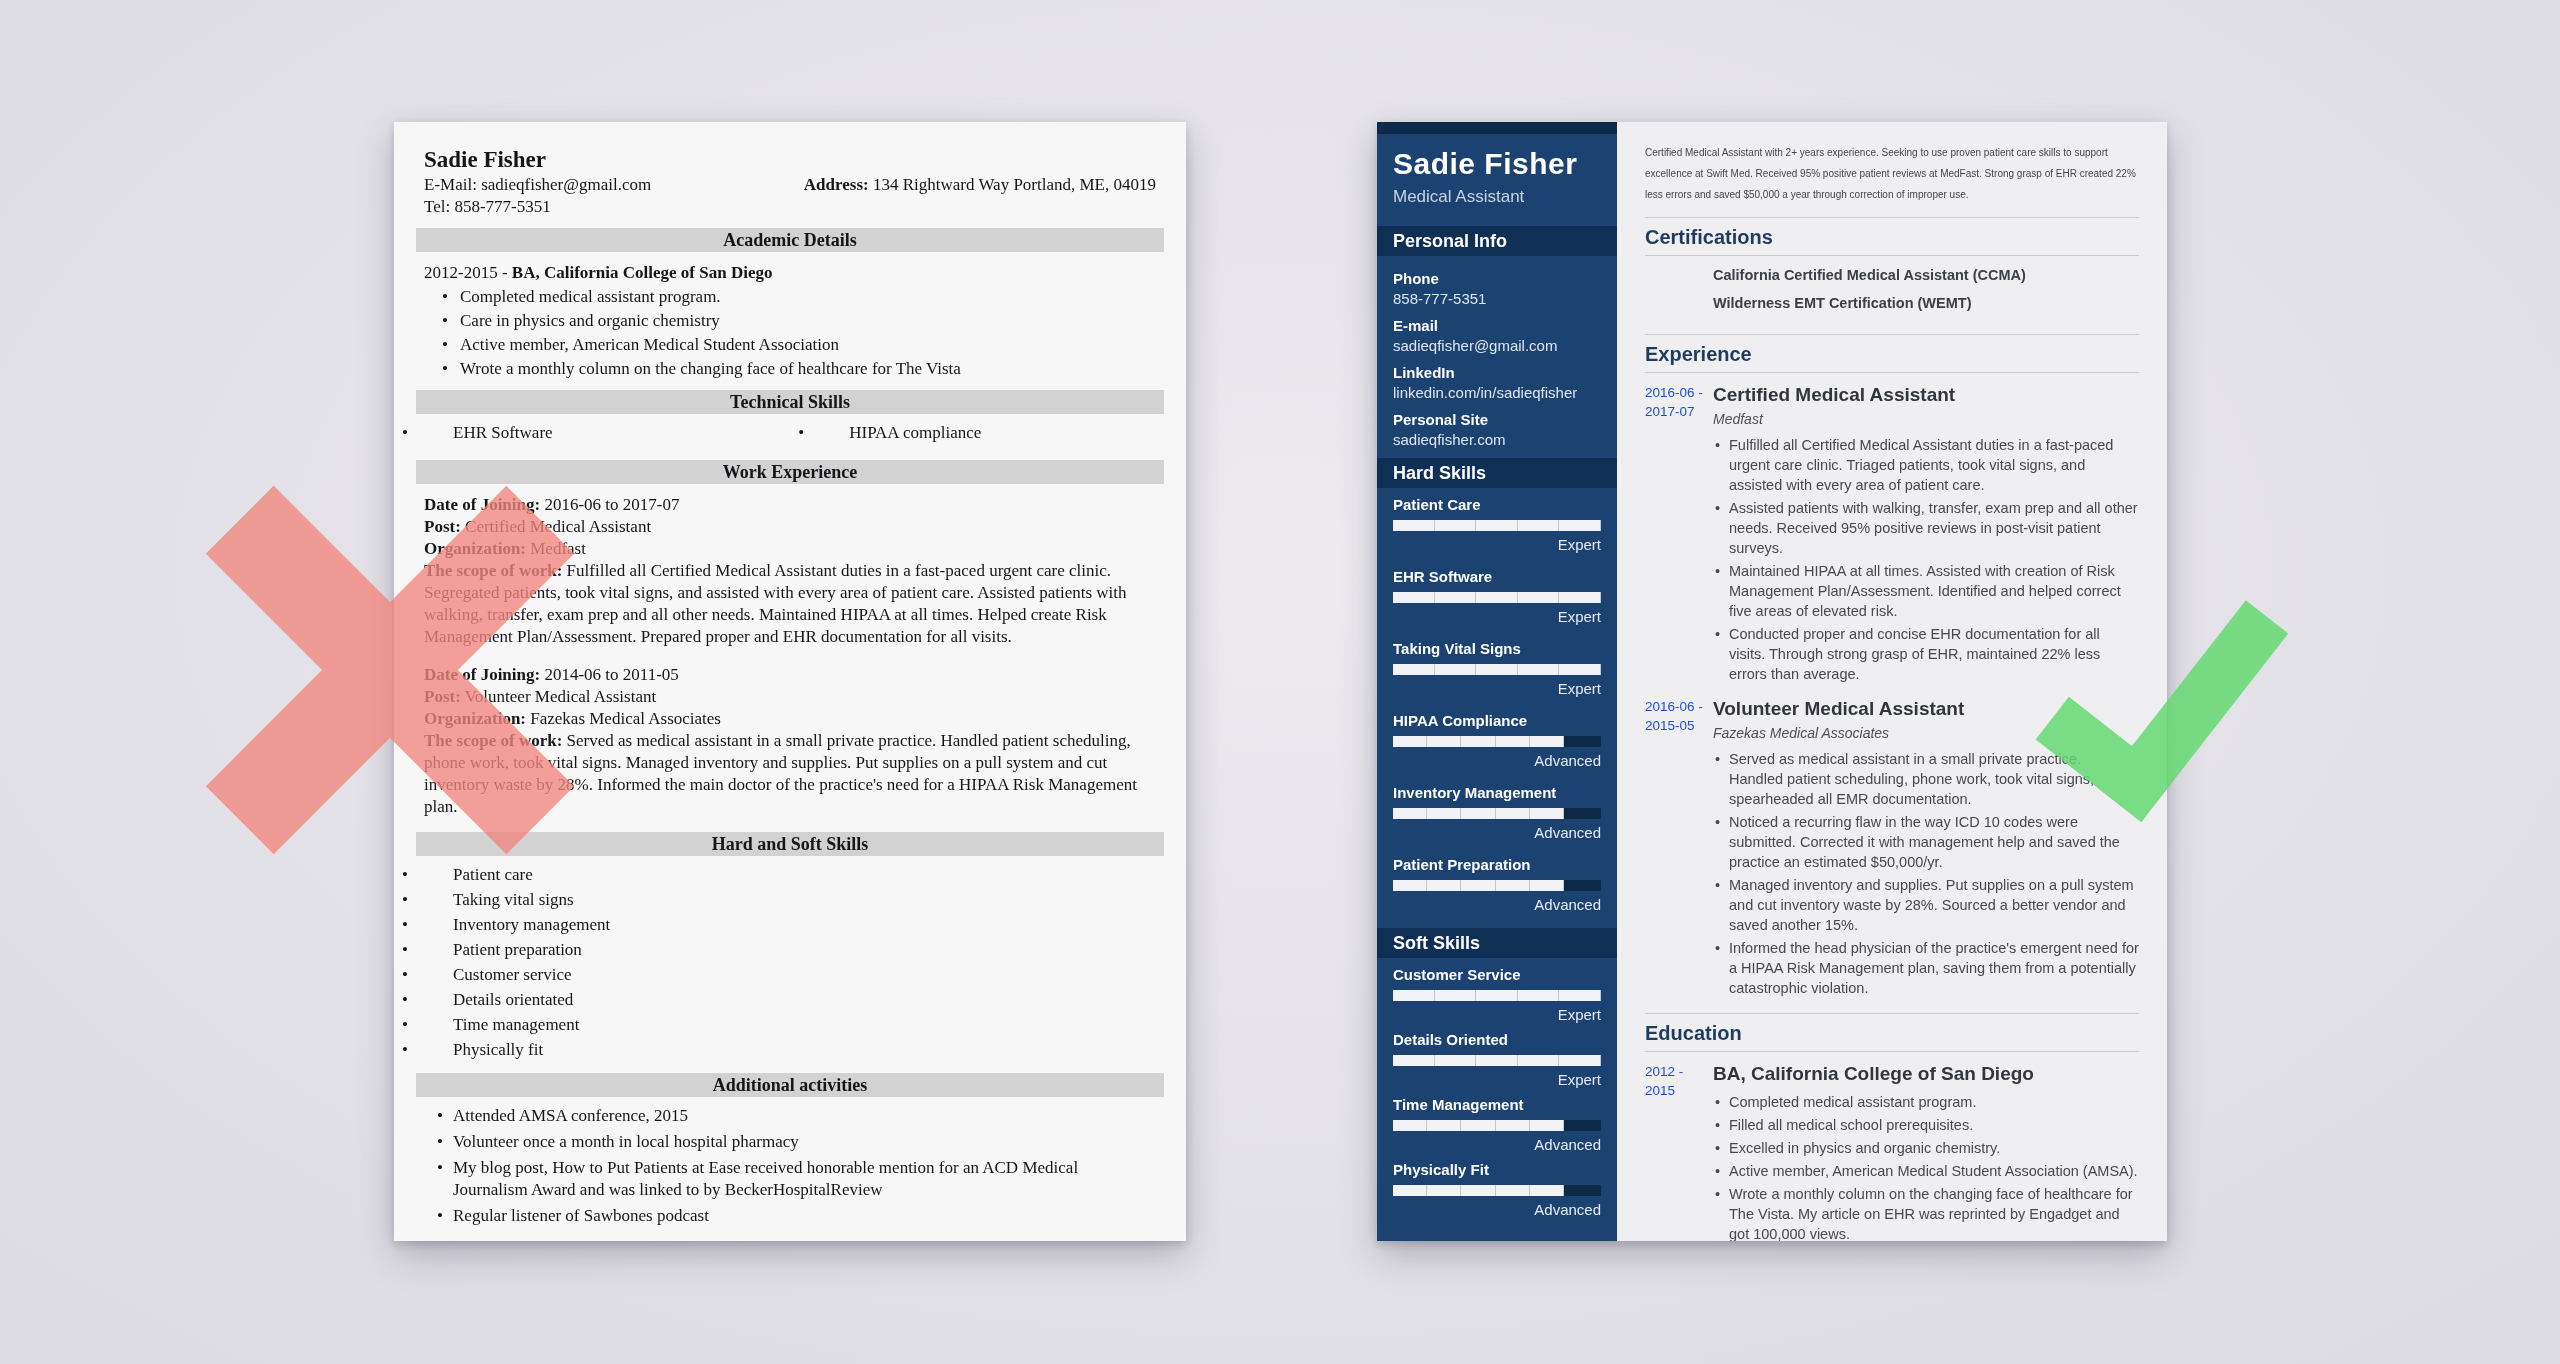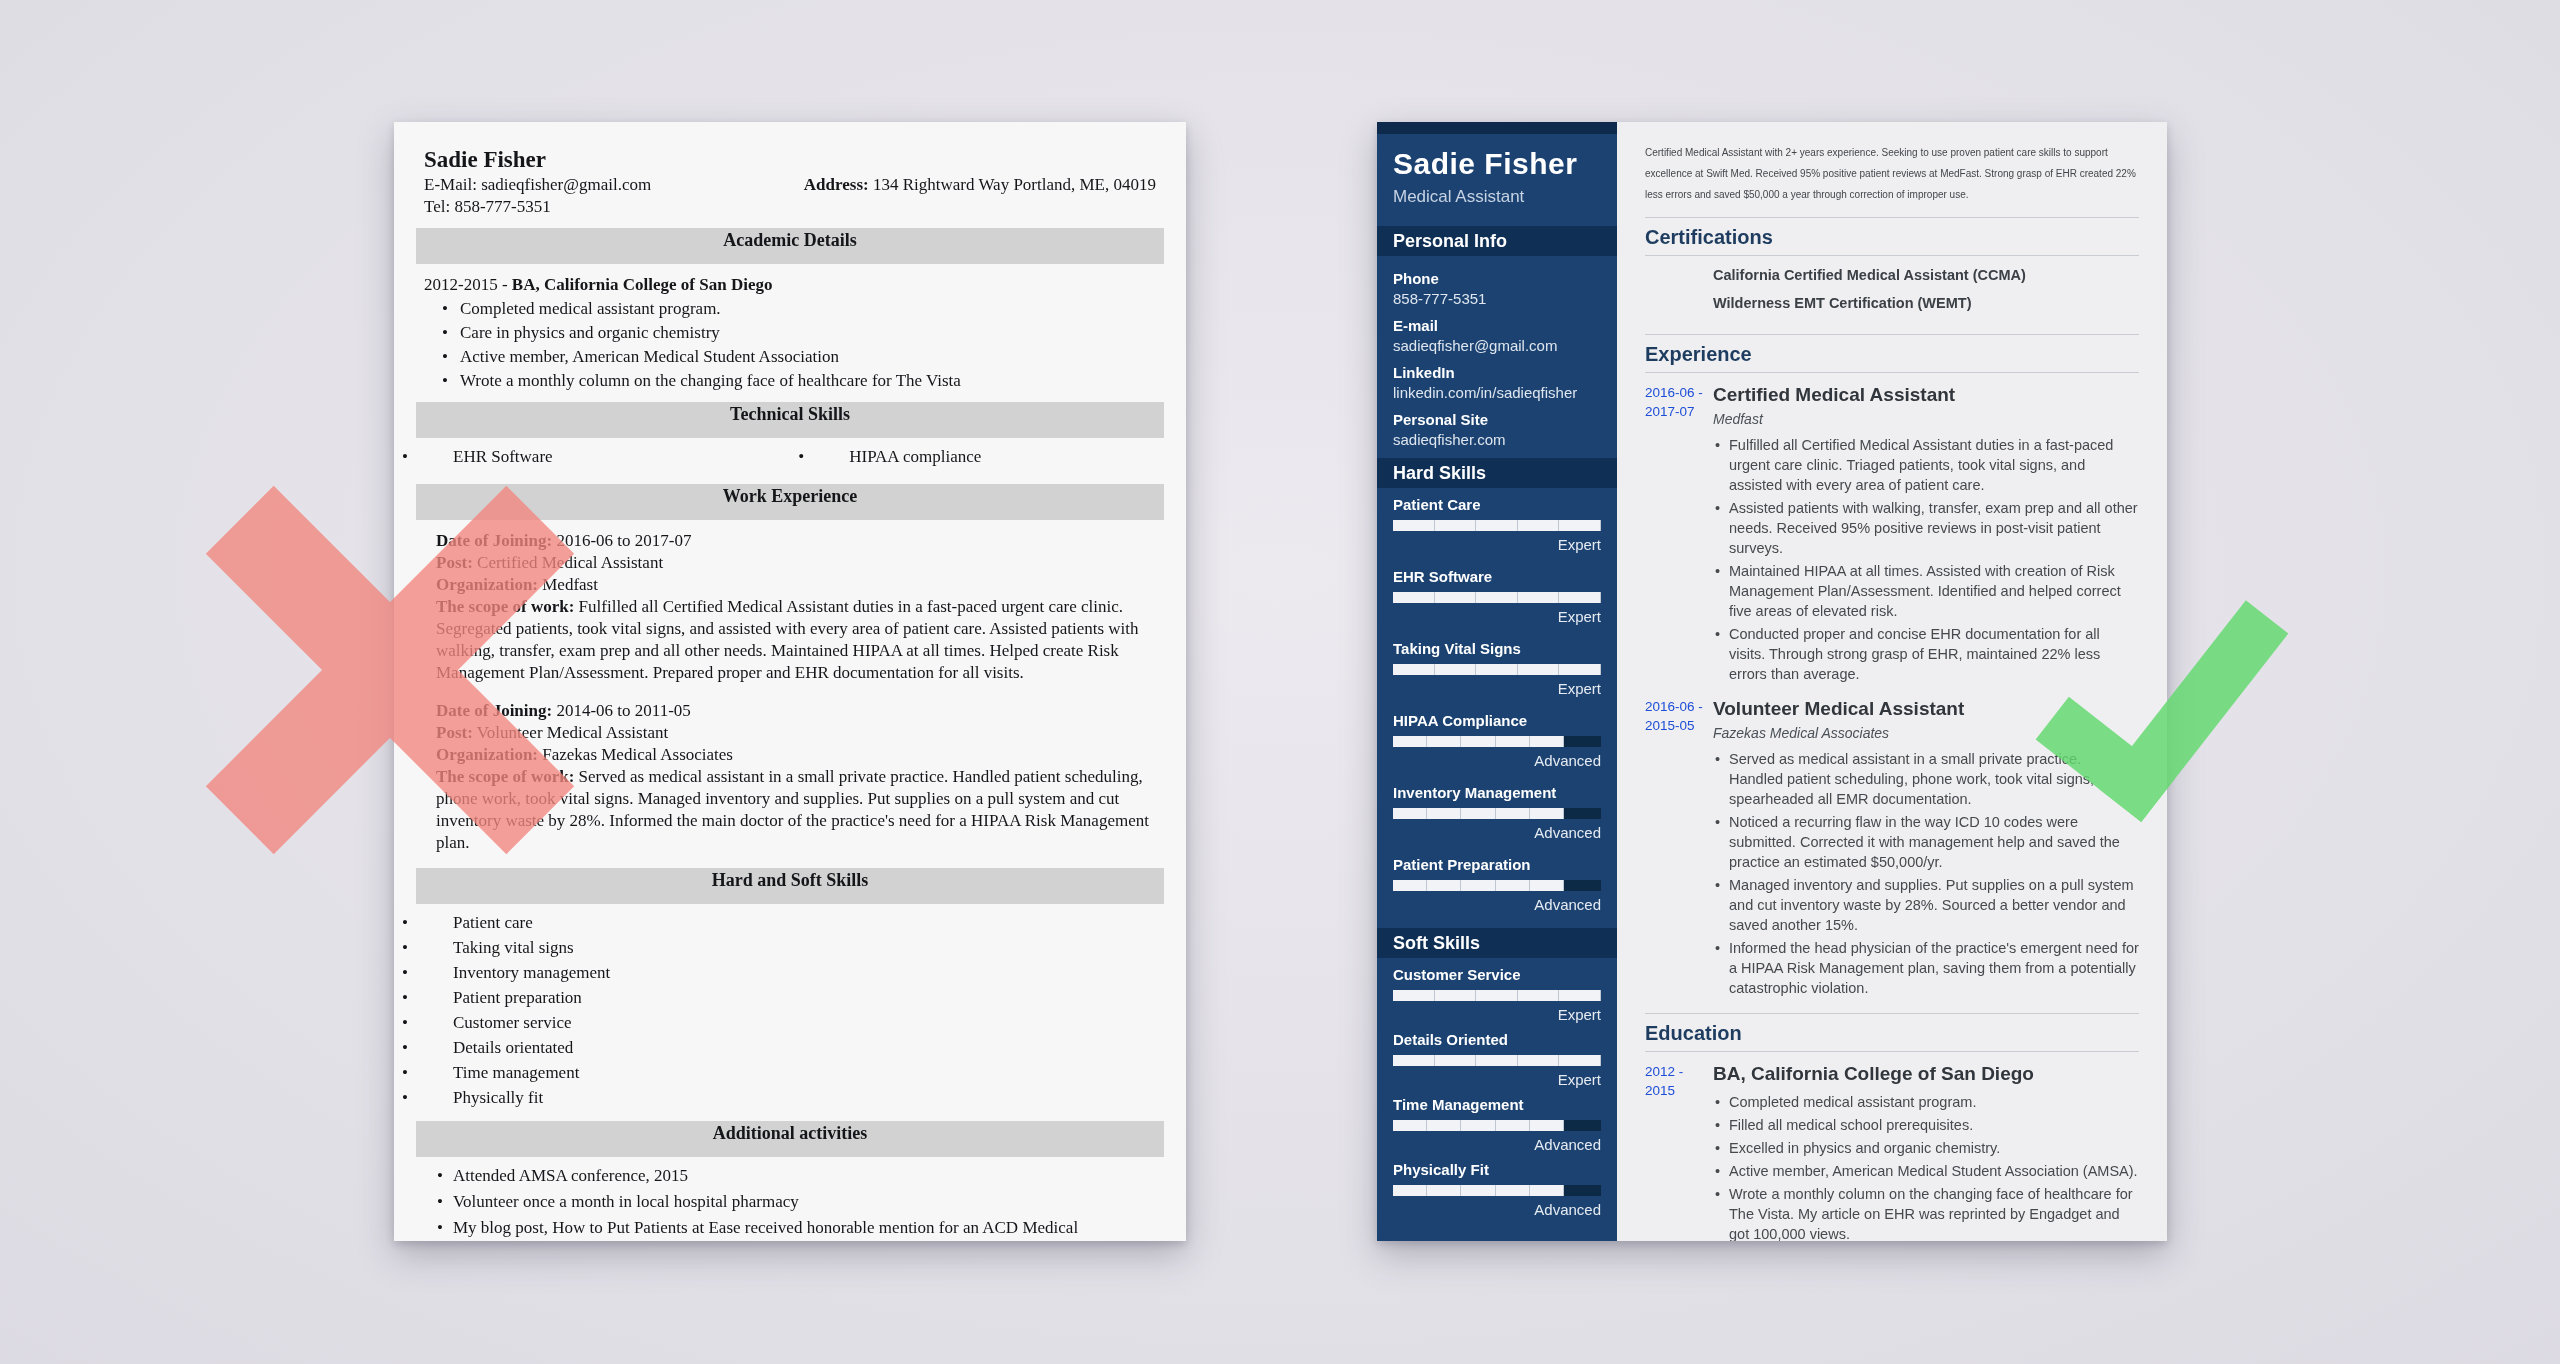--- a/index.html
+++ b/index.html
@@ -20,37 +20,37 @@
   .page{position:absolute;top:122px;height:1119px;overflow:hidden;
         box-shadow:0 14px 34px rgba(40,40,60,.28), 0 3px 8px rgba(40,40,60,.18);}
 
   
   .page-bad{left:394px;width:792px;background:var(--page-bg);
             font-family:"Liberation Serif", serif;color:#15161a;font-size:17px;line-height:22px;}
   .b-head{padding:24px 30px 0 30px;}
   .b-name{font-size:23px;font-weight:bold;line-height:28px;}
   .b-row{display:flex;justify-content:space-between;align-items:baseline;}
   .b-bar{margin:10px 22px 0 22px;background:var(--bar-gray);text-align:center;
-         font-weight:bold;font-size:18px;line-height:24px;height:36px;}
+         font-weight:bold;font-size:18px;line-height:24px;height:24px;}
   .b-block{padding:10px 30px 0 30px;}
   .b-degree{margin-bottom:2px;}
   ul.b-ul{list-style:none;}
   ul.b-ul li{position:relative;padding-left:36px;margin-bottom:2px;}
   ul.b-ul li::before{content:"\2022";position:absolute;left:18px;}
   .b-farlist{padding:8px 30px 0 0;}
   ul.b-far{list-style:none;}
   ul.b-far li{position:relative;padding-left:59px;margin-bottom:3px;}
   ul.b-far li::before{content:"\2022";position:absolute;left:8px;}
   ul.b-cols{list-style:none;display:flex;}
   ul.b-cols li{position:relative;flex:0 0 52%;padding-left:59px;}
   ul.b-cols li::before{content:"\2022";position:absolute;left:8px;}
   ul.b-mid{list-style:none;}
   ul.b-mid li{position:relative;padding-left:59px;margin-bottom:4px;}
   ul.b-mid li::before{content:"\2022";position:absolute;left:43px;}
-  .b-job{margin-top:12px;margin-left:12px;}
+  .b-job{margin-top:12px;}
   .b-job .scope{margin-top:0;}
 
   
   .page-good{left:1377px;width:790px;display:flex;background:var(--main-bg);}
   .sidebar{width:240px;flex:0 0 240px;background:var(--sidebar-navy);color:#fff;}
   .s-strip{height:12px;background:var(--strip-navy);}
   .s-head{padding:12px 16px 18px 16px;}
   .s-name{font-size:30px;font-weight:bold;line-height:36px;letter-spacing:.5px;}
   .s-title{font-size:17px;color:#c7d3e3;margin-top:4px;line-height:22px;}
   .s-band{background:var(--band-navy);font-weight:bold;font-size:18px;

